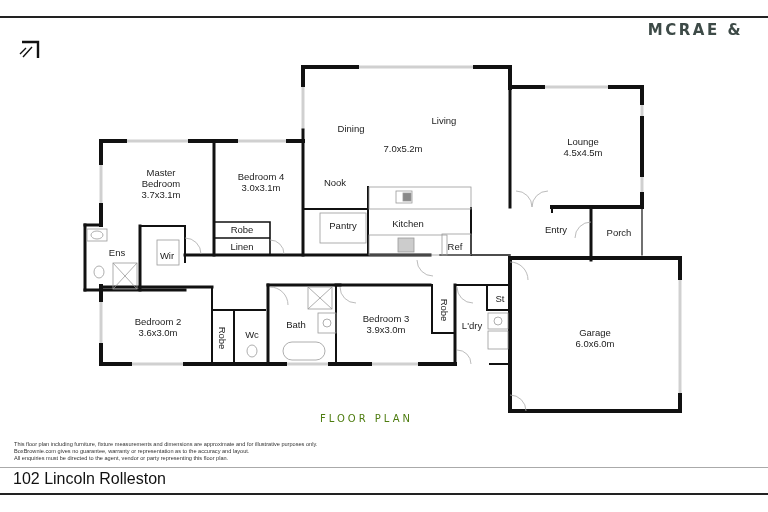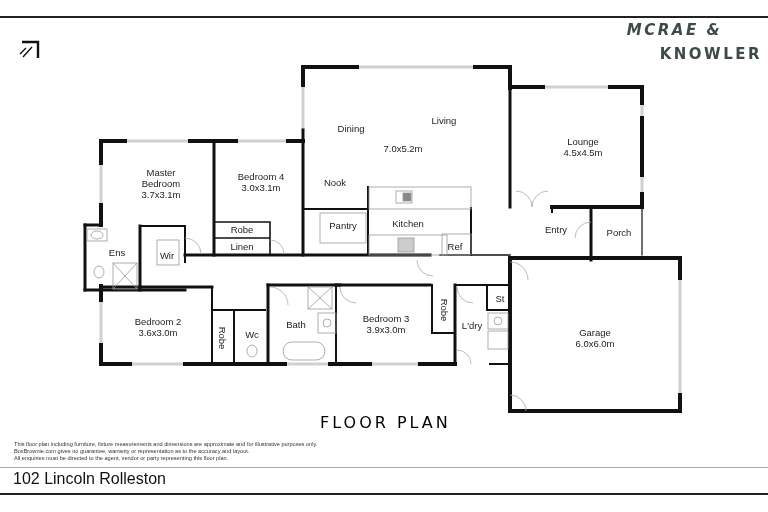--- a/index.html
+++ b/index.html
@@ -1,43 +1,42 @@
 <!DOCTYPE html>
 <html><head>
   <meta charset="utf-8">
   <style>
     html, body { margin: 0; padding: 0; background: #ffffff; }
     body { width: 768px; height: 512px; position: relative; overflow: hidden; font-family: "Liberation Sans", sans-serif; }
     .top-rule { position: absolute; left: 0; top: 16px; width: 768px; height: 2px; background: #222; }
     .brand { position: absolute; top: 18px; right: 6px; text-align: right; color: #3d4a47; font-family: "DejaVu Sans", sans-serif; font-weight: 600; letter-spacing: 2.5px; font-size: 15px; line-height: 24px; }
-    .brand .l1 { display: block; margin-right: 40px; font-style: italic; }
+    .brand .l1 { display: block; margin-right: 19px; }
     .brand .l2 { display: block; }
     .compass { position: absolute; left: 16px; top: 38px; width: 28px; height: 24px; }
     svg.plan { position: absolute; left: 0; top: 0; }
     .room-label { font-family: "Liberation Sans", sans-serif; font-size: 9.5px; fill: #222; text-anchor: middle; }
-    .plan-title { position: absolute; left: 320px; top: 413px; font-size: 16px; letter-spacing: 3px; color: #000000; font-family: "DejaVu Sans", sans-serif; }
+    .plan-title { position: absolute; left: 320px; top: 413px; font-size: 10px; letter-spacing: 3px; color: #4d7c0f; font-family: "DejaVu Sans", sans-serif; }
     .disclaimer { position: absolute; left: 14px; top: 441px; font-size: 5.6px; line-height: 7px; color: #333; }
     .disclaimer div { white-space: nowrap; }
     .addr-rule-top { position: absolute; left: 0; top: 467px; width: 768px; height: 1px; background: #aaa; }
     .address { position: absolute; left: 13px; top: 470px; font-size: 16px; color: #111; }
     .addr-rule-bot { position: absolute; left: 0; top: 493px; width: 768px; height: 2px; background: #222; }
   </style>
 </head>
 <body>
 
 <div class="top-rule"></div>
 
 <svg class="compass" viewBox="0 0 28 24">
   <path d="M6 4 L22 4 L22 20" fill="none" stroke="#111" stroke-width="2.4"></path>
   <path d="M4 16 L10 10 M7 19 L16 9" stroke="#111" stroke-width="1.4"></path>
 </svg>
 
 <div class="brand">
   <span class="l1">MCRAE &amp;</span>
-  <span class="l2">KNOWLER</span>
 </div>
 
 <svg class="plan" width="768" height="512" viewBox="0 0 768 512">
   <g stroke="#d0d0d0" stroke-width="3" fill="none">
 
     <line x1="125" y1="141" x2="190" y2="141"></line>
     <line x1="236" y1="141" x2="288" y2="141"></line>
     <line x1="101" y1="163" x2="101" y2="205"></line>
     <line x1="357" y1="67" x2="475" y2="67"></line>
     <line x1="303" y1="85" x2="303" y2="130"></line>

